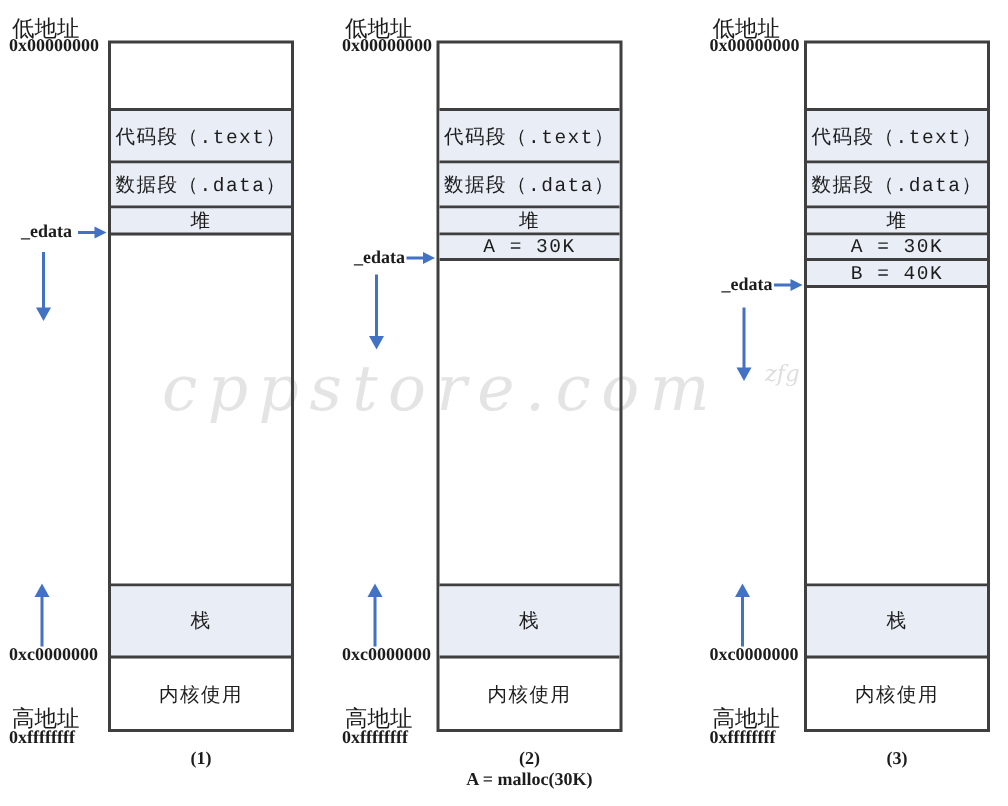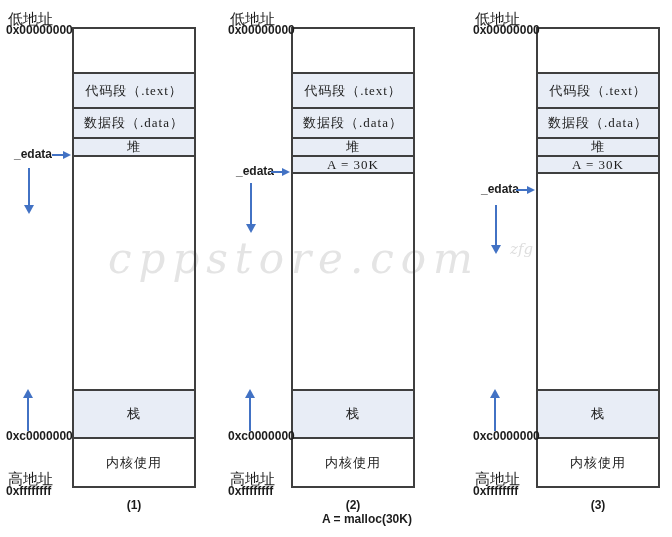--- a/index.html
+++ b/index.html
@@ -18,28 +18,28 @@
     font-size:15px;color:#dedede;
   }
   .mem-box{
     position:absolute;z-index:2;box-sizing:border-box;
     border:2px solid #3f3f3f;background:transparent;
     display:flex;flex-direction:column;
   }
   .seg{
     box-sizing:border-box;border-bottom:2px solid #3f3f3f;
     display:flex;align-items:center;justify-content:center;
-    font-size:13px;letter-spacing:1px;background:transparent;flex:0 0 auto;
+    font-size:13px;letter-spacing:1px;background:transparent;flex:0 0 auto;font-family:Liberation Mono, monospace;
   }
   .seg:last-child{border-bottom:none;}
   .seg.shaded{background:#e8edf6;}
   .seg.flexfill{flex:1 1 auto;}
   .lbl{position:absolute;z-index:3;white-space:nowrap;}
   .lbl.cjk{font-size:15px;}
-  .lbl.mono{font-family:Liberation Sans, sans-serif;font-weight:bold;font-size:12px;}
+  .lbl.mono{font-family:Liberation Serif, serif;font-weight:bold;font-size:12px;}
   .lbl.caption{z-index:3;text-align:center;}
   .arrow-part{position:absolute;z-index:3;}
   .vline{width:2px;background:#4272c4;}
   .hline{height:2px;background:#4272c4;}
   .head-right{width:0;height:0;border-left:8px solid #4272c4;border-top:4px solid transparent;border-bottom:4px solid transparent;}
   .head-down{width:0;height:0;border-top:9px solid #4272c4;border-left:5px solid transparent;border-right:5px solid transparent;}
   .head-up{width:0;height:0;border-bottom:9px solid #4272c4;border-left:5px solid transparent;border-right:5px solid transparent;}
 </style>
 </head>
 <body>
@@ -107,34 +107,37 @@
     <div class="arrow-part hline" style="left: 271px; top: 171px; width: 13px;"></div>
     <div class="arrow-part head-right" style="left: 282px; top: 168px;"></div>
     <div class="arrow-part vline" style="left: 250px; top: 183px; height: 42px;"></div>
     <div class="arrow-part head-down" style="left: 246px; top: 224px;"></div>
     <div class="arrow-part head-up" style="left: 245px; top: 389px;"></div>
     <div class="arrow-part vline" style="left: 249px; top: 397px; height: 34px;"></div>
     <div class="lbl mono" style="left: 228px; top: 429px;">0xc0000000</div>
     <div class="lbl cjk" style="left: 230px; top: 470px;">高地址</div>
     <div class="lbl mono" style="left: 228px; top: 484px;">0xffffffff</div>
     <div class="lbl mono caption" style="left: 293px; top: 498px; width: 120px;">(2)</div>
-    <div class="lbl caption mono" style="left: 292px; top: 512px; width: 150px;">A = malloc(30K)</div>
+    <div class="lbl caption mono" style="left: 278px; top: 512px; width: 150px;">A = malloc(30K)</div>
     <div class="mem-box" style="left: 536px; top: 27px; width: 124px; height: 461px;">
       <div class="seg" style="height: 45px;"></div>
       <div class="seg shaded" style="height: 35px;">
         <span>代码段（.text）</span>
       </div>
       <div class="seg shaded" style="height: 30px;">
         <span>数据段（.data）</span>
       </div>
       <div class="seg shaded" style="height: 18px;">
         <span>堆</span>
       </div>
       <div class="seg shaded" style="height: 17px;">
         <span>A = 30K</span>
+      </div>
+      <div class="seg shaded" style="height: 18px;">
+        <span>B = 40K</span>
       </div>
       <div class="seg flexfill"></div>
       <div class="seg shaded" style="height: 48px;">
         <span>栈</span>
       </div>
       <div class="seg" style="height: 47px;">
         <span>内核使用</span>
       </div>
     </div>
     <div class="lbl cjk" style="left: 475px; top: 10px;">低地址</div>

